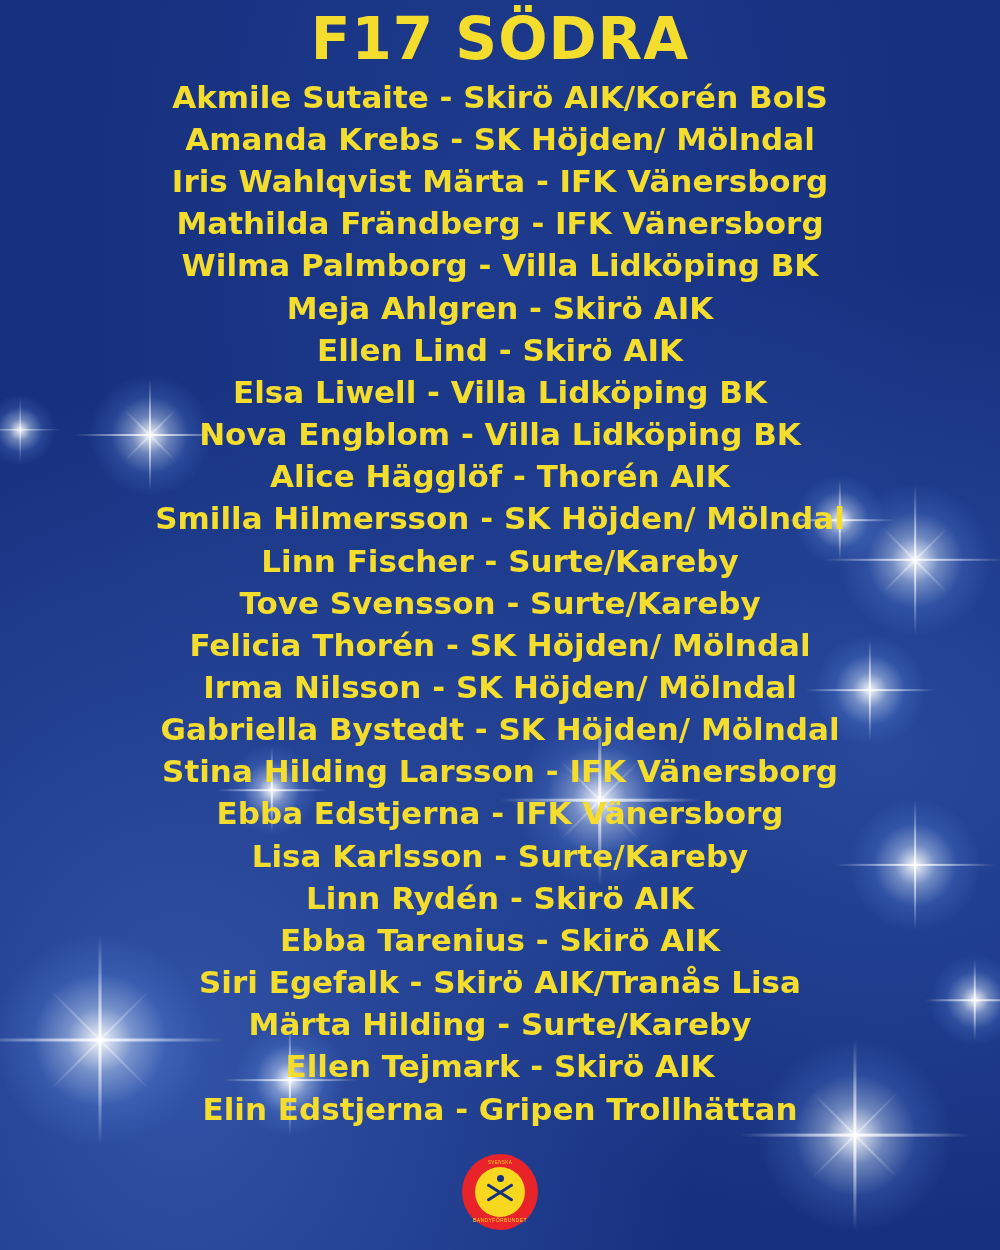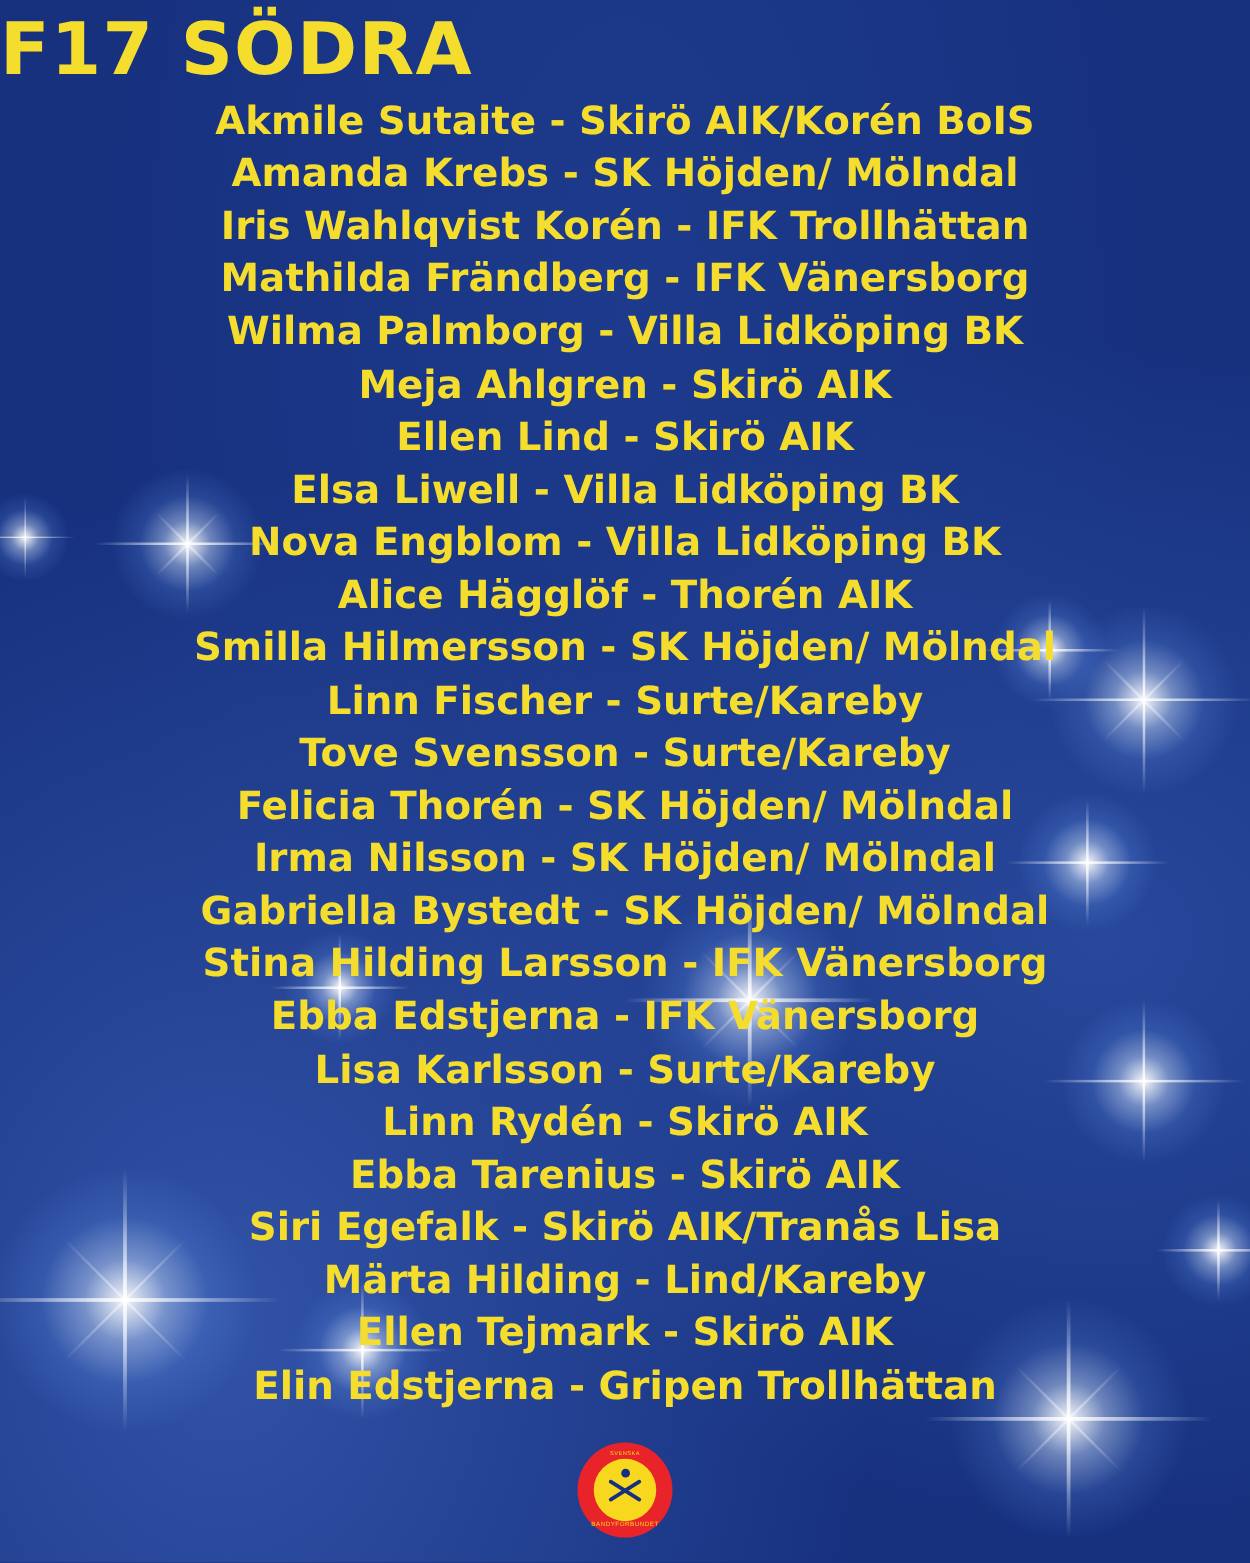--- a/index.html
+++ b/index.html
@@ -50,21 +50,21 @@
   .spark .beam-d2 { transform: translate(-50%, -50%) rotate(-45deg); opacity: 0.55; }
 
   
   .content {
     position: relative;
     z-index: 5;
     width: 100%;
     height: 100%;
     display: flex;
     flex-direction: column;
-    align-items: flex-start;
+    align-items: center;
   }
   .title {
     margin-top: 8px;
     color: #f5dd2e;
     font-size: 58px;
     font-weight: bold;
     letter-spacing: 1px;
     line-height: 1.1;
     text-align: center;
     font-family: "DejaVu Sans", sans-serif;
@@ -244,41 +244,41 @@
     <div class="beam-h" style="width:80px; height:1.3px;"></div>
     <div class="beam-v" style="width:65px; height:1.3px;"></div>
   </div>
 
   <div class="content">
     <div class="title">F17 SÖDRA</div>
 
     <div class="roster">
       <div class="roster-row">Akmile Sutaite - Skirö AIK/Korén BoIS</div>
       <div class="roster-row">Amanda Krebs - SK Höjden/ Mölndal</div>
-      <div class="roster-row">Iris Wahlqvist Korén - IFK Trollhättan</div>
+      <div class="roster-row">Iris Wahlqvist Märta - IFK Vänersborg</div>
       <div class="roster-row">Mathilda Frändberg - IFK Vänersborg</div>
       <div class="roster-row">Wilma Palmborg - Villa Lidköping BK</div>
       <div class="roster-row">Meja Ahlgren - Skirö AIK</div>
       <div class="roster-row">Ellen Lind - Skirö AIK</div>
       <div class="roster-row">Elsa Liwell - Villa Lidköping BK</div>
       <div class="roster-row">Nova Engblom - Villa Lidköping BK</div>
       <div class="roster-row">Alice Hägglöf - Thorén AIK</div>
       <div class="roster-row">Smilla Hilmersson - SK Höjden/ Mölndal</div>
       <div class="roster-row">Linn Fischer - Surte/Kareby</div>
       <div class="roster-row">Tove Svensson - Surte/Kareby</div>
       <div class="roster-row">Felicia Thorén - SK Höjden/ Mölndal</div>
       <div class="roster-row">Irma Nilsson - SK Höjden/ Mölndal</div>
       <div class="roster-row">Gabriella Bystedt - SK Höjden/ Mölndal</div>
       <div class="roster-row">Stina Hilding Larsson - IFK Vänersborg</div>
       <div class="roster-row">Ebba Edstjerna - IFK Vänersborg</div>
       <div class="roster-row">Lisa Karlsson - Surte/Kareby</div>
       <div class="roster-row">Linn Rydén - Skirö AIK</div>
       <div class="roster-row">Ebba Tarenius - Skirö AIK</div>
       <div class="roster-row">Siri Egefalk - Skirö AIK/Tranås Lisa</div>
-      <div class="roster-row">Märta Hilding - Lind/Kareby</div>
+      <div class="roster-row">Märta Hilding - Surte/Kareby</div>
       <div class="roster-row">Ellen Tejmark - Skirö AIK</div>
       <div class="roster-row">Elin Edstjerna - Gripen Trollhättan</div>
     </div>
   </div>
 
   <div class="logo-wrap">
     <div class="logo">
       <div class="logo-caption-top">SVENSKA</div>
       <div class="logo-inner">
         <div class="logo-stick a"></div>

